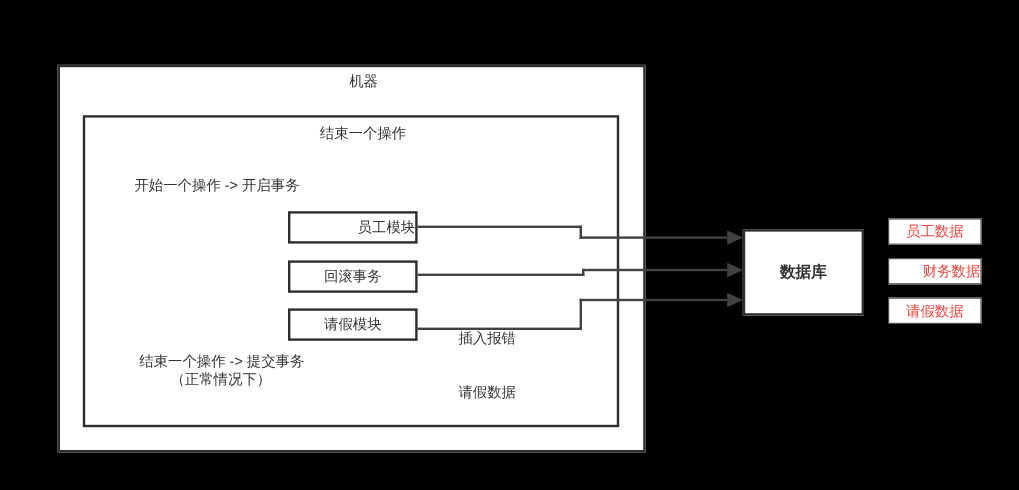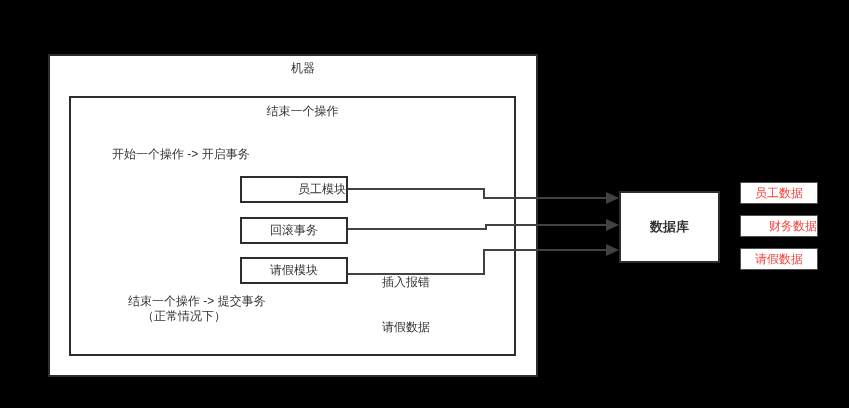--- a/index.html
+++ b/index.html
@@ -85,21 +85,21 @@
 
 <div id="canvas">
 
   <div class="box" style="left:48px; top:54px; width:490px; height:323px;"></div>
   <div class="label center" style="left:48px; top:61px; width:490px;">机器</div>
 
   <div class="box" style="left:69px; top:96px; width:447px; height:260px;"></div>
   <div class="label center" style="left:69px; top:104px; width:447px;">结束一个操作</div>
 
   <div class="label" style="left:112px; top:147px;">开始一个操作 -&gt; 开启事务</div>
-  <div class="label" style="left:128px; top:294px;text-align:center;">结束一个操作 -&gt; 提交事务</div>
+  <div class="label" style="left:116px; top:294px;text-align:center;">结束一个操作 -&gt; 提交事务</div>
   <div class="label" style="left:142px; top:309px;">（正常情况下）</div>
 
   <div class="box module-box" style="left:240px; top:176px; width:108px; height:27px;justify-content:flex-end;">
     <span>员工模块</span>
   </div>
   <div class="box module-box" style="left:240px; top:217px; width:108px; height:27px;">
     <span>回滚事务</span>
   </div>
   <div class="box module-box" style="left:240px; top:257px; width:108px; height:27px;">
     <span>请假模块</span>

